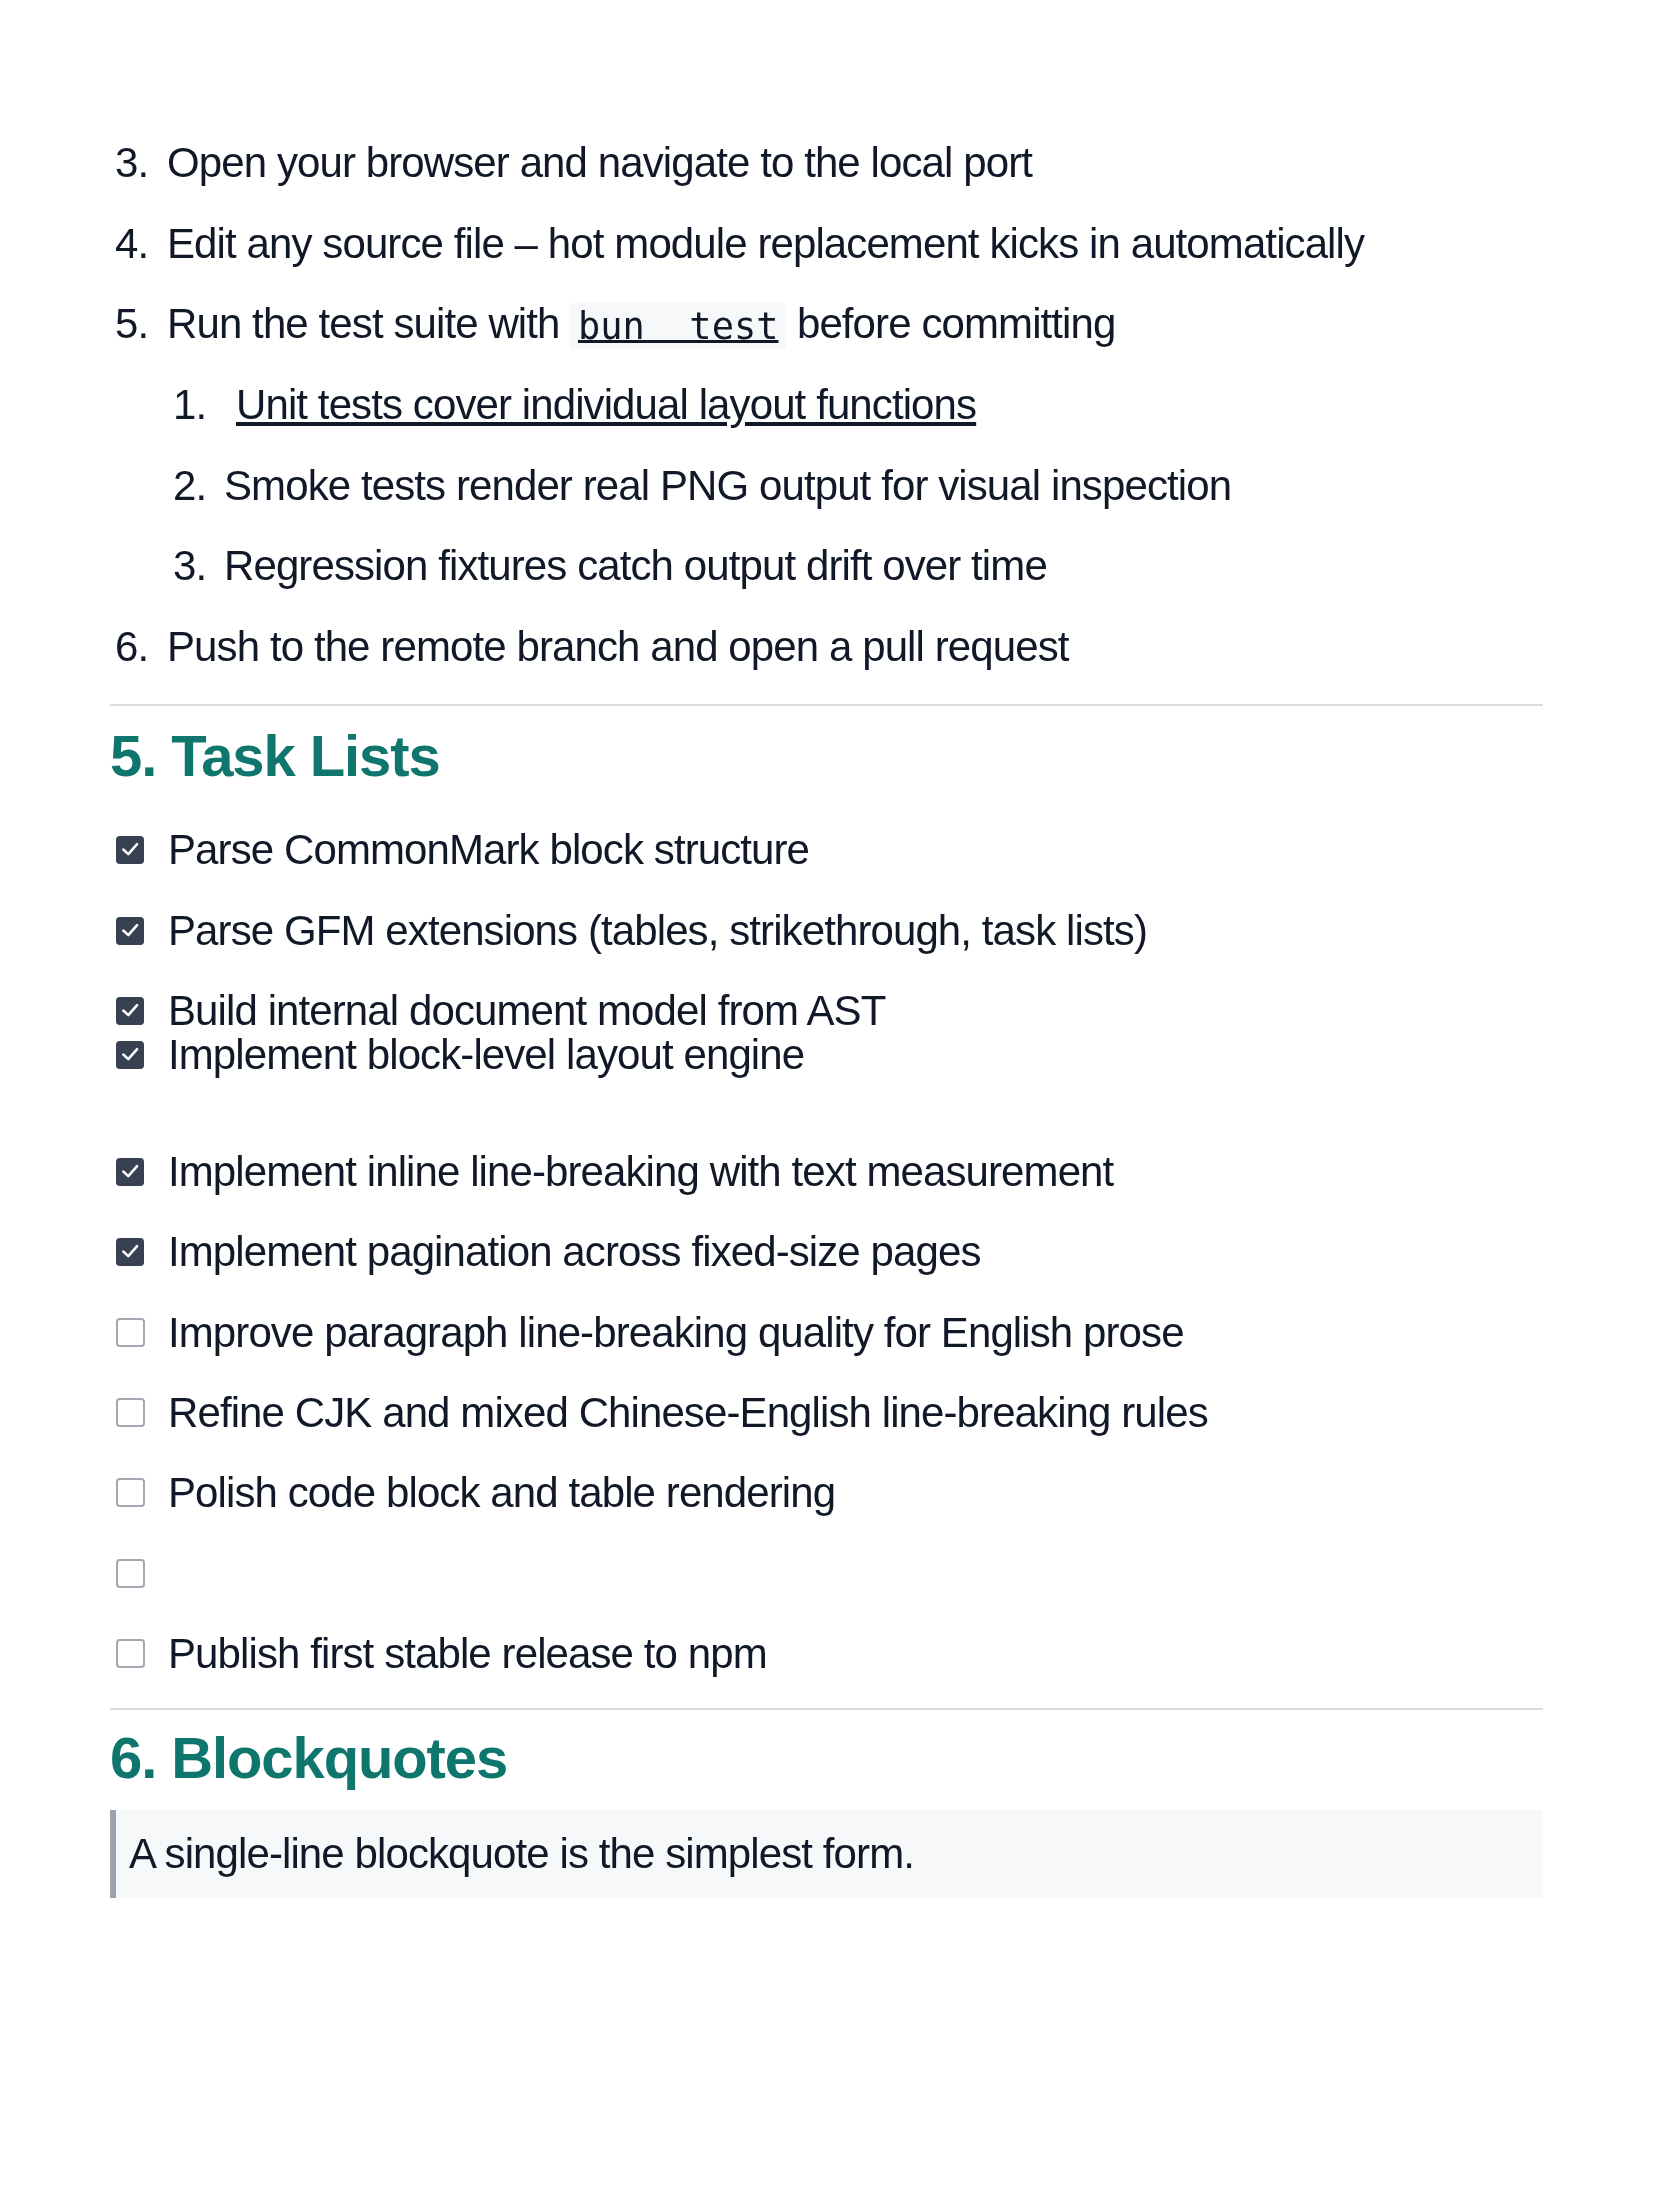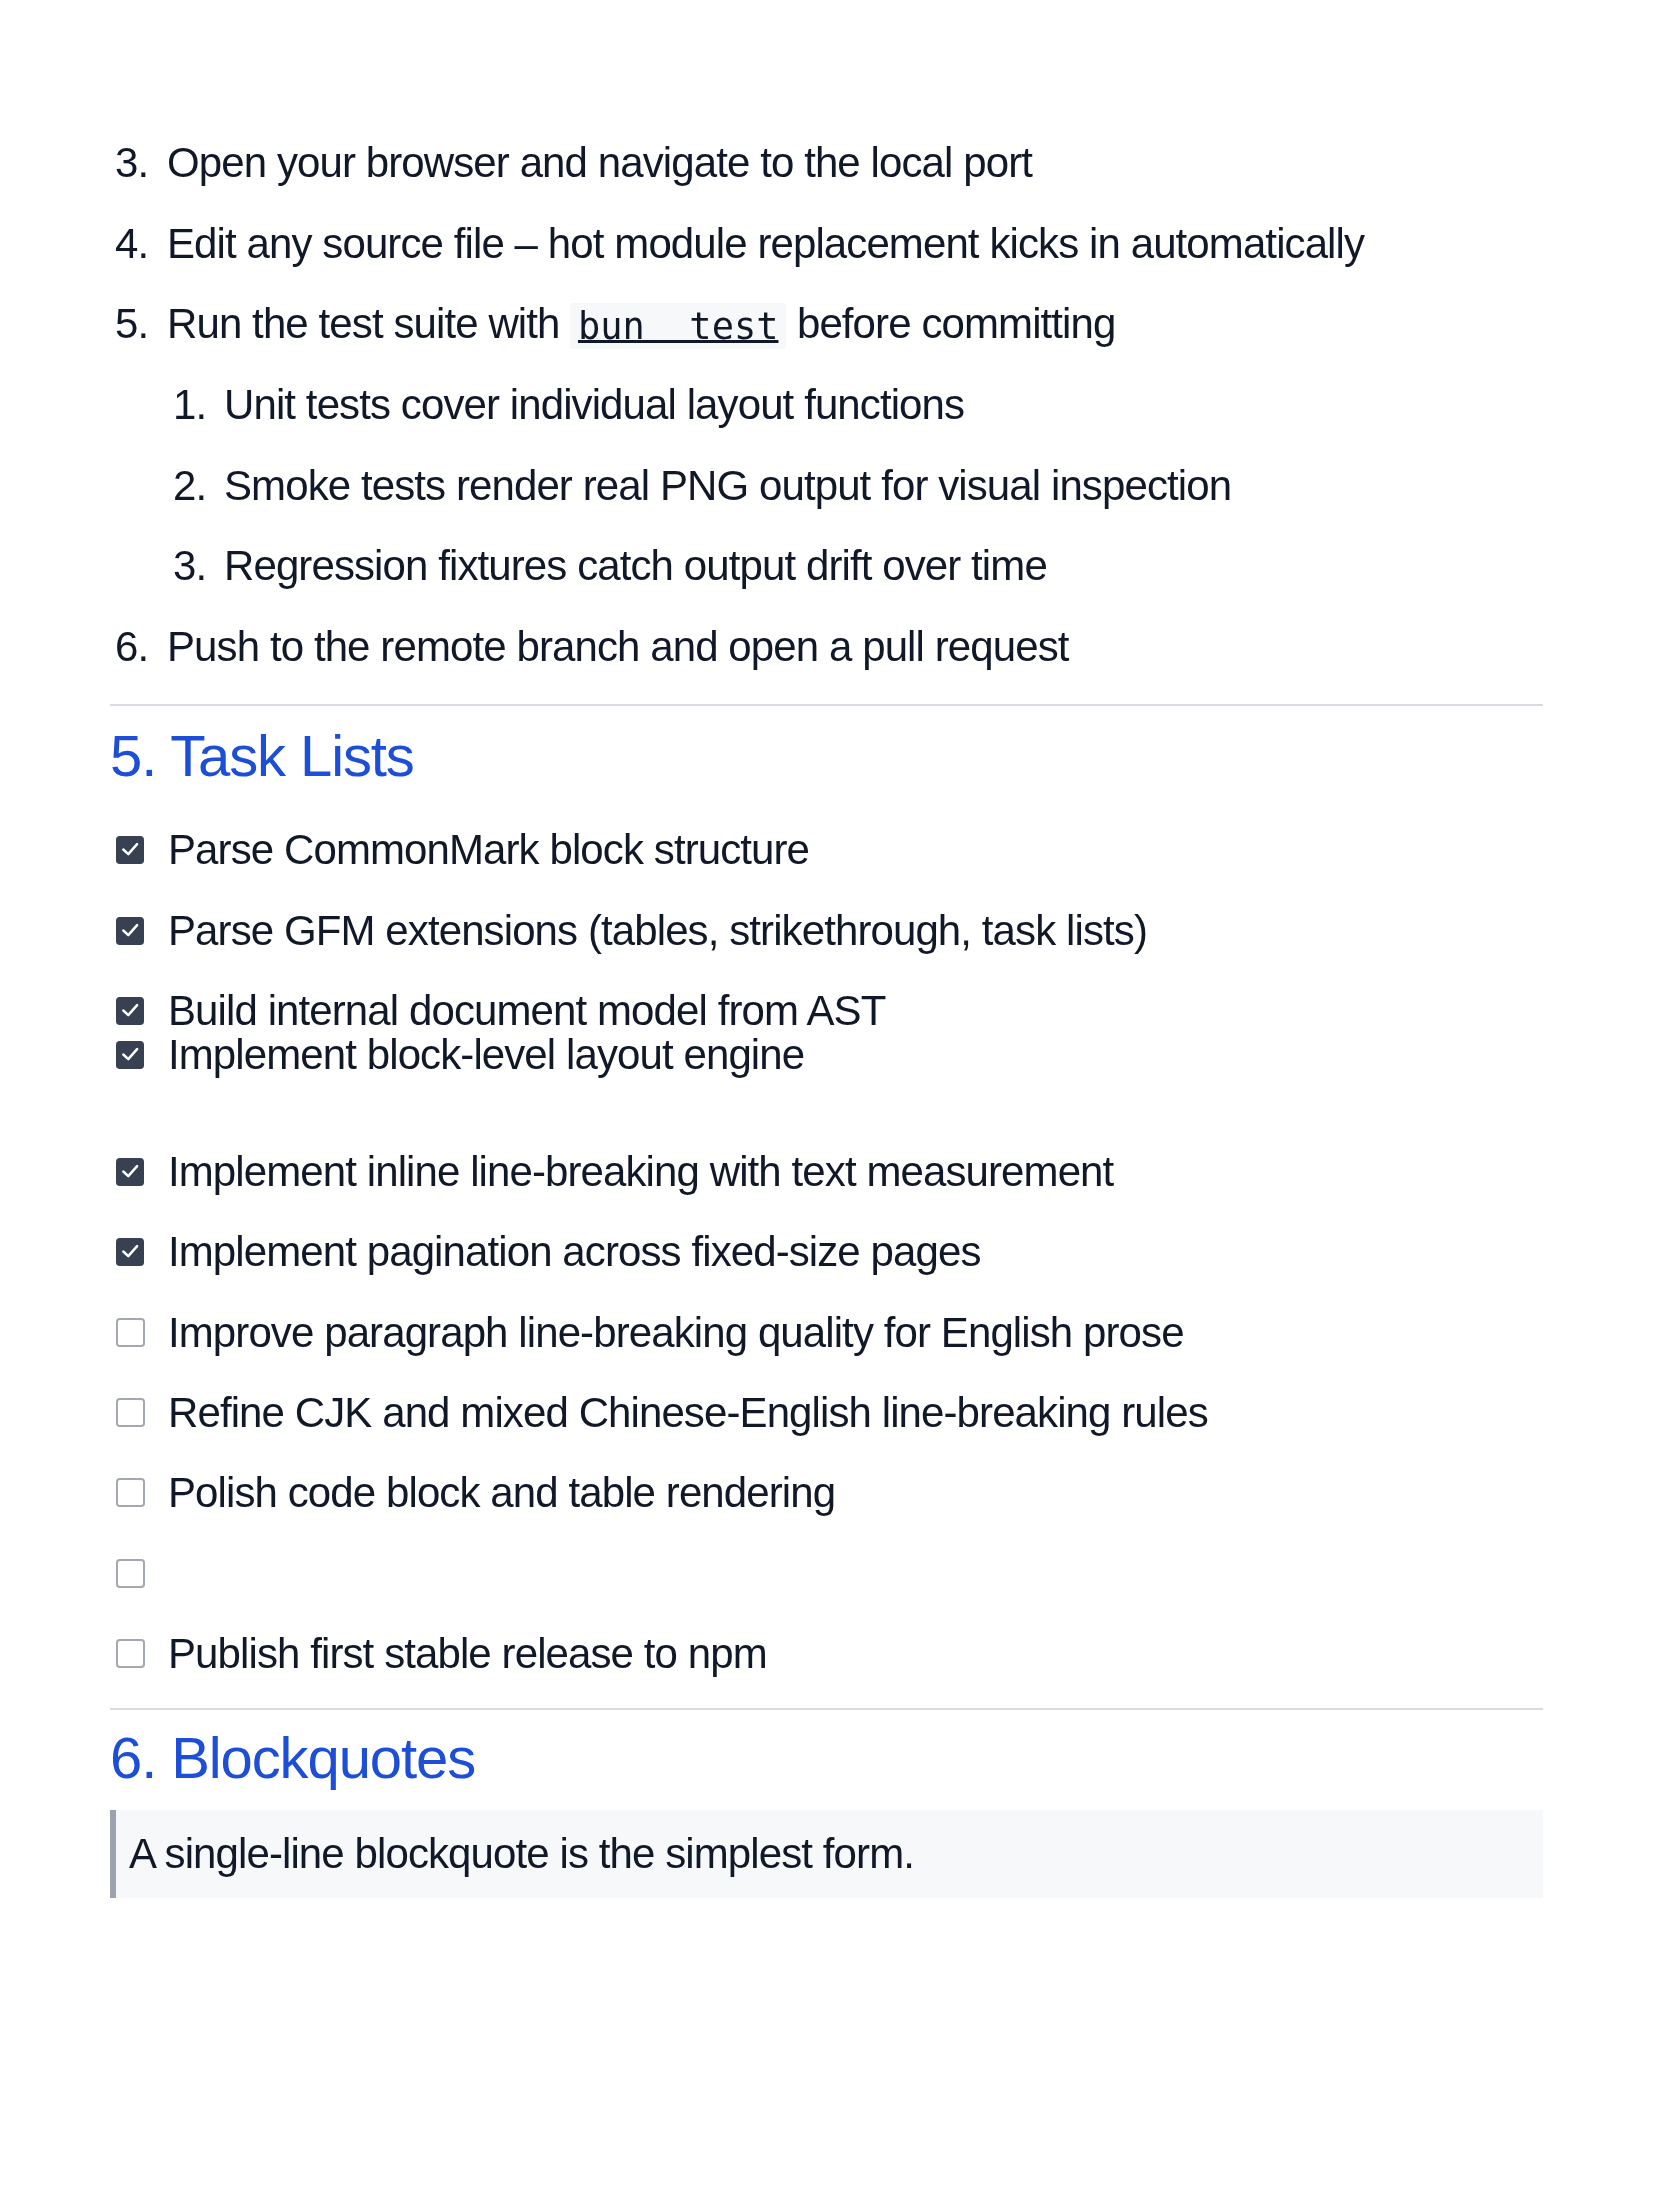--- a/index.html
+++ b/index.html
@@ -14,22 +14,22 @@
   }
   .num { position: absolute; text-align: right; }
   .txt { position: absolute; }
   code.inline {
     font-family: "DejaVu Sans Mono", "Liberation Mono", monospace;
     font-size: 37px; letter-spacing: 0;
     background: #f6f8fa; padding: 1.5px 7.7px; border-radius: 3.1px; color: #111827;
   }
   .divider { position: absolute; left: 110px; width: 1433px; height: 2.3px; background: #d9dbe2; }
   .heading {
-    position: absolute; left: 110px; font-weight: 400; font-size: 58px;
-    line-height: 69px; letter-spacing: -1.1px; color: #1d4ed8; white-space: nowrap;
+    position: absolute; left: 110px; font-weight: 700; font-size: 58px;
+    line-height: 69px; letter-spacing: -1.1px; color: #0f766e; white-space: nowrap;
   }
   .task { position: absolute; left: 0; height: 54px; width: 1562px; }
   .cb {
     position: absolute; left: 116px; width: 27.6px; height: 27.6px; border-radius: 3.8px;
     box-sizing: border-box;
   }
   .cb.checked { background: #374151; }
   .cb.unchecked { border: 2.3px solid #a3a8b3; background: #ffffff; width: 29px; height: 29px; left: 116px; }
   .cb svg { position: absolute; left: 4.6px; top: 5.4px; }
   .task .txt { left: 168px; font-size: 42px; line-height: 54px; letter-spacing: -0.9px; white-space: nowrap; }
@@ -59,21 +59,21 @@
     <span class="num" style="left:115px;">5.</span>
     <span class="txt" style="left:167px;">
       <span>Run the test suite with</span>
       <code class="inline" style="white-space:pre;text-decoration:underline;">bun  test</code>
       <span>before committing</span>
     </span>
   </div>
   <div>
     <div class="line" style="top:378px;">
       <span class="num" style="left:173px;">1.</span>
-      <span class="txt" style="left:224px;">Unit tests cover individual layout functions</span>
+      <span class="txt" style="left:236px;text-decoration:underline;">Unit tests cover individual layout functions</span>
     </div>
     <div class="line" style="top:459px;">
       <span class="num" style="left:173px;">2.</span>
       <span class="txt" style="left:224px;">Smoke tests render real PNG output for visual inspection</span>
     </div>
     <div class="line" style="top:539px;">
       <span class="num" style="left:173px;">3.</span>
       <span class="txt" style="left:224px;">Regression fixtures catch output drift over time</span>
     </div>
   </div>

